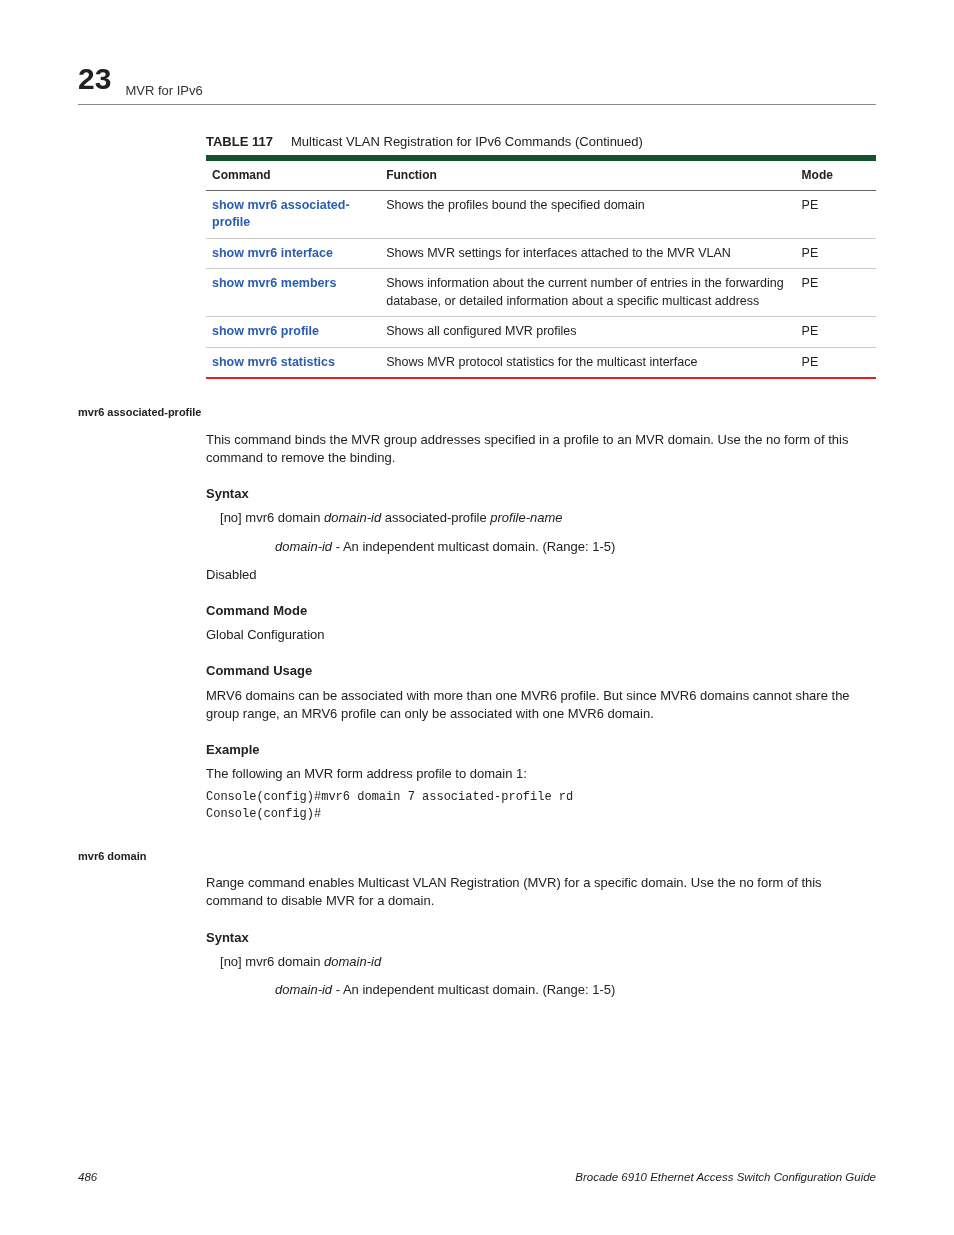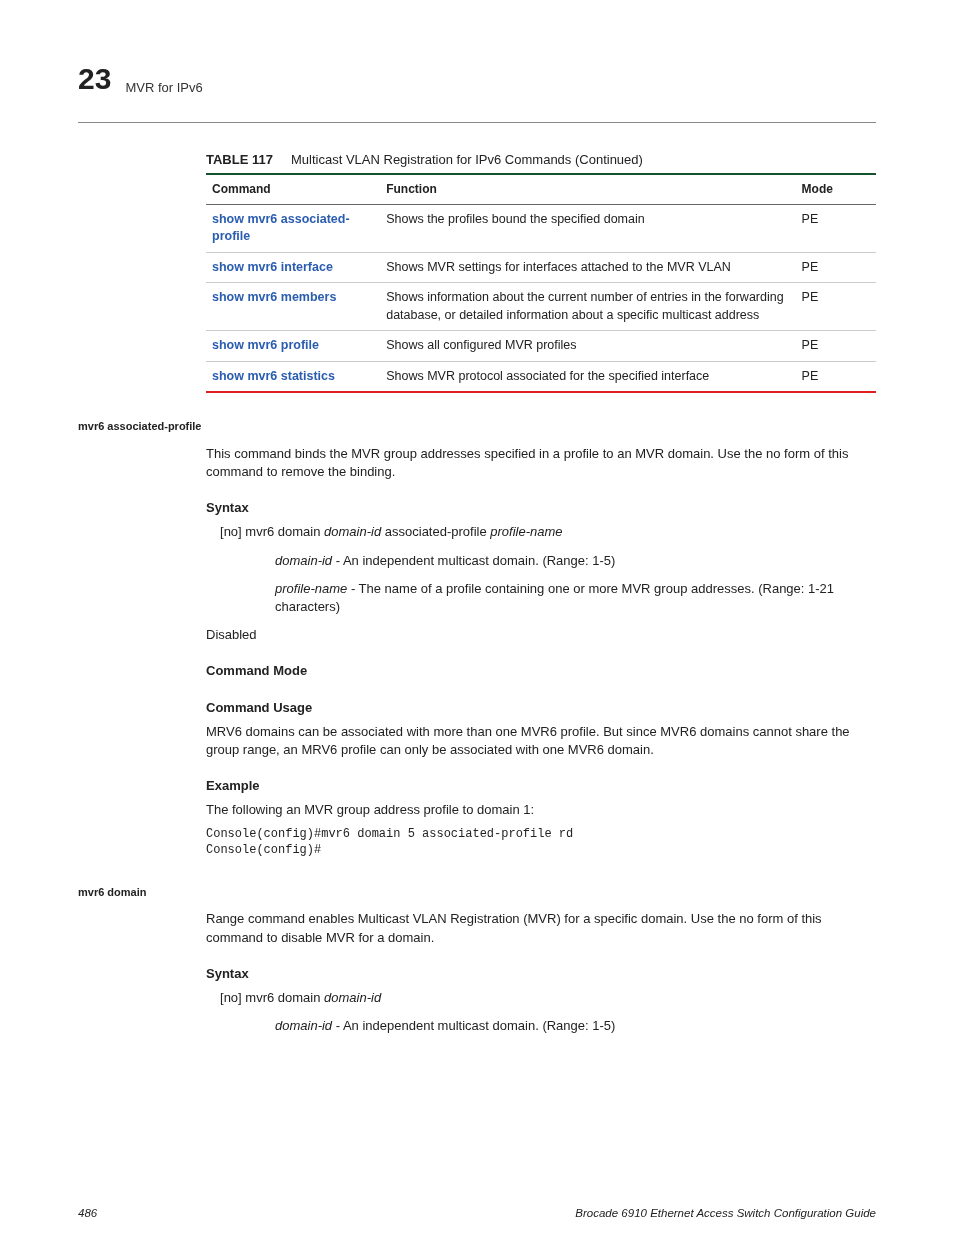--- a/index.html
+++ b/index.html
@@ -7,23 +7,23 @@
     font-size: 13px;
     color: #222;
     margin: 0;
     padding: 58px 78px 40px 78px;
     width: 954px;
     box-sizing: border-box;
     line-height: 1.4;
   }
   .header-row {
     display: flex;
-    align-items: flex-start;
+    align-items: flex-end;
     border-bottom: 1px solid #888;
-    padding-bottom: 22px;
+    padding-bottom: 4px;
     margin-bottom: 28px;
   }
   .chapter-num {
     font-size: 30px;
     font-weight: bold;
     font-family: Arial, Helvetica, sans-serif;
     margin-right: 14px;
   }
   .chapter-title {
     font-size: 13px;
@@ -36,21 +36,21 @@
   .table-caption {
     margin-bottom: 4px;
   }
   .table-caption b {
     font-family: Arial, Helvetica, sans-serif;
   }
   table.cmd-table {
     width: 100%;
     border-collapse: collapse;
     margin-bottom: 24px;
-    border-top: 2px solid #14532d;
+    border-top: 6px solid #14532d;
     border-bottom: 2px solid #e02020;
   }
   table.cmd-table th {
     text-align: left;
     font-weight: bold;
     font-size: 12px;
     padding: 6px 6px;
     border-bottom: 1px solid #666;
   }
   table.cmd-table td {
@@ -149,55 +149,53 @@
         <td>Shows information about the current number of entries in the forwarding database, or detailed information about a specific multicast address</td>
         <td>PE</td>
       </tr>
       <tr>
         <td><span class="link">show mvr6 profile</span></td>
         <td>Shows all configured MVR profiles</td>
         <td>PE</td>
       </tr>
       <tr>
         <td><span class="link">show mvr6 statistics</span></td>
-        <td>Shows MVR protocol associated for the specified interface</td>
+        <td>Shows MVR protocol statistics for the multicast interface</td>
         <td>PE</td>
       </tr>
     </tbody>
   </table>
 </div>
 
 <div class="side-heading">mvr6 associated-profile</div>
 
 <div class="content">
   <p class="body-text">
     <span>This command binds the MVR group addresses specified in a profile to an MVR domain. Use the </span><span class="bold">no</span><span> form of this command to remove the binding.</span>
   </p>
 
   <div class="sub-heading">Syntax</div>
   <div class="syntax-line">
     <span>[</span><span class="bold">no</span><span>] </span><span class="bold">mvr6 domain </span><span class="italic">domain-id</span><span class="bold"> associated-profile </span><span class="italic">profile-name</span>
   </div>
   <div class="param-line">
     <span class="italic">domain-id</span><span> - An independent multicast domain. (Range: 1-5)</span>
   </div>
-  <div class="param-line">
-    <span class="italic">profile-name</span><span> - The name of a profile containing one or more MVR group addresses. (Range: 1-21 characters)</span>
-  </div>
 
   <div class="body-text">Disabled</div>
 
   <div class="sub-heading">Command Mode</div>
+  <div class="body-text">Global Configuration</div>
 
   <div class="sub-heading">Command Usage</div>
   <div class="body-text">MRV6 domains can be associated with more than one MVR6 profile. But since MVR6 domains cannot share the group range, an MRV6 profile can only be associated with one MVR6 domain.</div>
 
   <div class="sub-heading">Example</div>
-  <div class="body-text" style="margin-bottom:4px">The following an MVR group address profile to domain 1:</div>
-  <div class="code-block">Console(config)#mvr6 domain 5 associated-profile rd
+  <div class="body-text" style="margin-bottom:4px">The following an MVR form address profile to domain 1:</div>
+  <div class="code-block">Console(config)#mvr6 domain 7 associated-profile rd
 Console(config)#</div>
 </div>
 
 <div class="side-heading">mvr6 domain</div>
 
 <div class="content">
   <p class="body-text">
     <span>Range command enables Multicast VLAN Registration (MVR) for a specific domain. Use the </span><span class="bold">no</span><span> form of this command to disable MVR for a domain.</span>
   </p>
 

